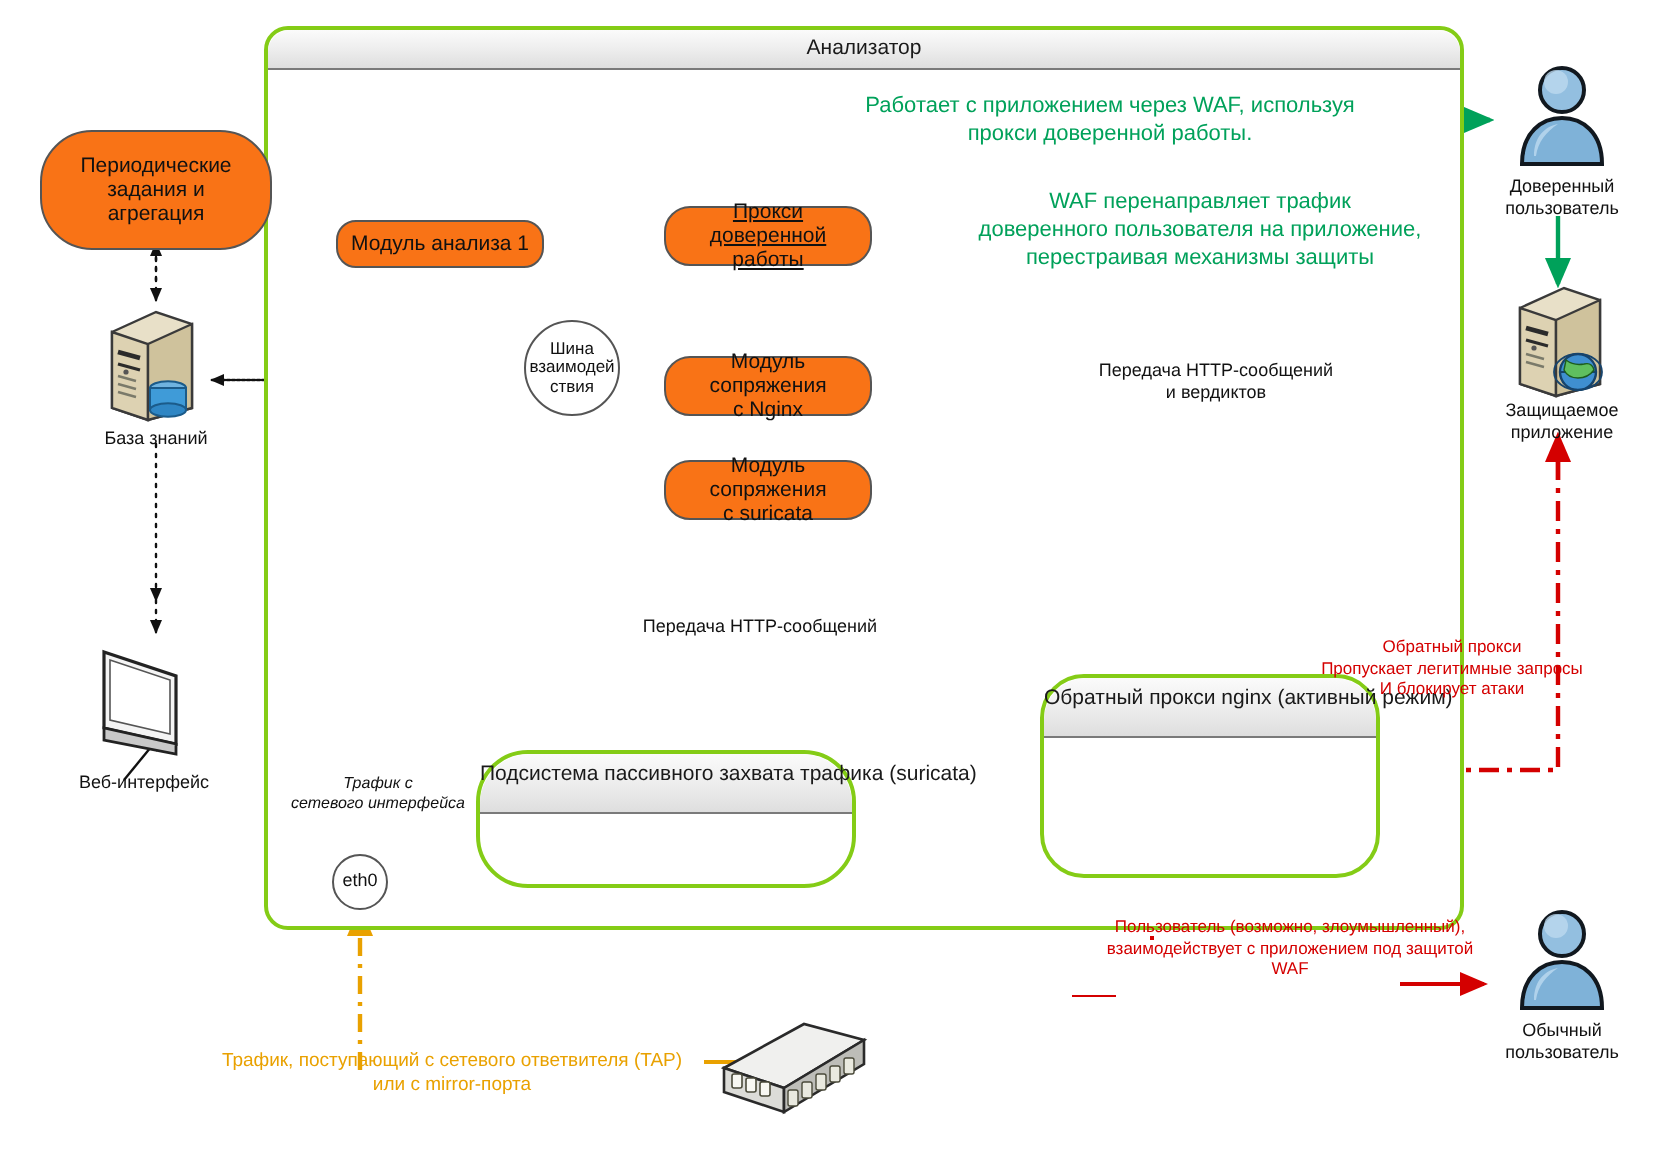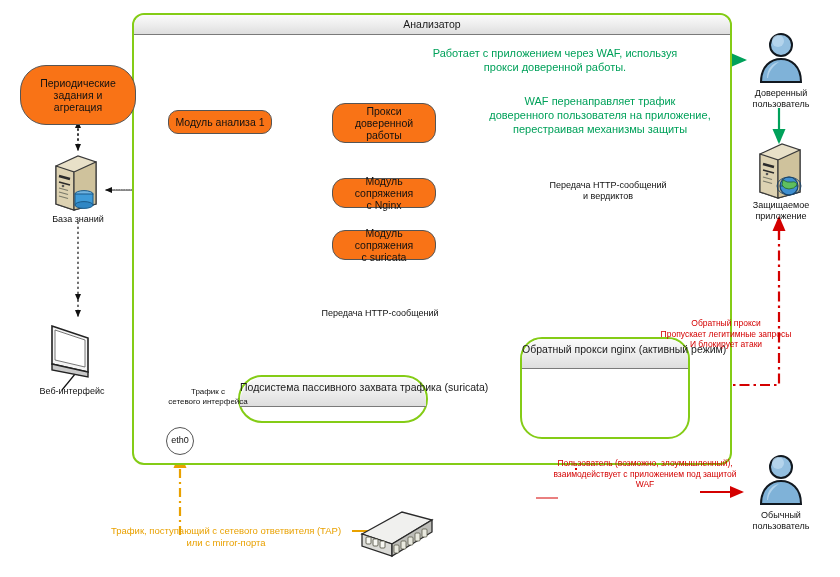--- a/index.html
+++ b/index.html
@@ -145,40 +145,43 @@
     </g>
     <path d="M700,492 L742,492" stroke="#d40000" stroke-width="2" fill="none" marker-end="url(#ar-red)"></path>
     <path d="M536,498 L558,498" stroke="#d40000" stroke-width="1" fill="none"></path>
   </svg>
 
   <div class="container-box" style="left:132px;top:13px;width:600px;height:452px;">
     <div class="container-hdr">Анализатор</div>
   </div>
 
 
-  <div class="container-box" style="left:238px;top:375px;width:190px;height:48px;border-radius:26px;">
+  <div class="container-box" style="left:238px;top:375px;width:190px;height:69px;border-radius:26px;">
     <div class="container-hdr tall" style="border-radius:25px 25px 0 0;">Подсистема пассивного захвата
 трафика (suricata)</div>
   </div>
 
   <div class="container-box" style="left:520px;top:337px;width:170px;height:102px;border-radius:22px;">
     <div class="container-hdr tall" style="border-radius:21px 21px 0 0;">Обратный прокси
 nginx (активный режим)</div>
   </div>
 
   <div class="node ell" style="left:20px;top:65px;width:116px;height:60px;white-space:pre-line;">Периодические
 задания и
 агрегация</div>
 
   <div class="node" style="left:168px;top:110px;width:104px;height:24px;border-radius:10px;">Модуль анализа 1</div>
 
 
-  <div class="node" style="left:332px;top:103px;width:104px;height:40px;white-space:pre-line;">Прокси доверенной
+  <div class="node" style="left:332px;top:103px;width:104px;height:30px;white-space:pre-line;text-decoration:underline;">Прокси доверенной
 работы</div>
 
+  <div class="circle-node" style="left:262px;top:160px;width:48px;height:48px;white-space:pre-line;">Шина
+взаимодей
+ствия</div>
 
   <div class="node" style="left:332px;top:178px;width:104px;height:30px;white-space:pre-line;">Модуль сопряжения
 с Nginx</div>
 
   <div class="node" style="left:332px;top:230px;width:104px;height:30px;white-space:pre-line;">Модуль сопряжения
 с suricata</div>
 
   <div class="circle-node" style="left:166px;top:427px;width:28px;height:28px;font-size:9px;">eth0</div>
 
   <div class="icon-wrap" style="left:48px;top:152px;">
@@ -273,21 +276,21 @@
 
   <div class="lbl green" style="left:485px;top:94px;width:230px;">WAF перенаправляет трафик
 доверенного пользователя на приложение,
 перестраивая механизмы защиты</div>
 
   <div class="lbl" style="left:523px;top:180px;width:170px;">Передача HTTP-сообщений
 и вердиктов</div>
 
   <div class="lbl" style="left:305px;top:308px;width:150px;">Передача HTTP-сообщений</div>
 
-  <div class="lbl small" style="left:149px;top:387px;width:118px;">Трафик с
+  <div class="lbl small" style="left:130px;top:387px;width:118px;font-style:italic;">Трафик с
 сетевого интерфейса</div>
 
   <div class="lbl red" style="left:626px;top:318px;width:200px;">Обратный прокси
 Пропускает легитимные запросы
 И блокирует атаки</div>
 
   <div class="lbl red" style="left:540px;top:458px;width:210px;">Пользователь (возможно, злоумышленный),
 взаимодействует с приложением под защитой
 WAF</div>
 

